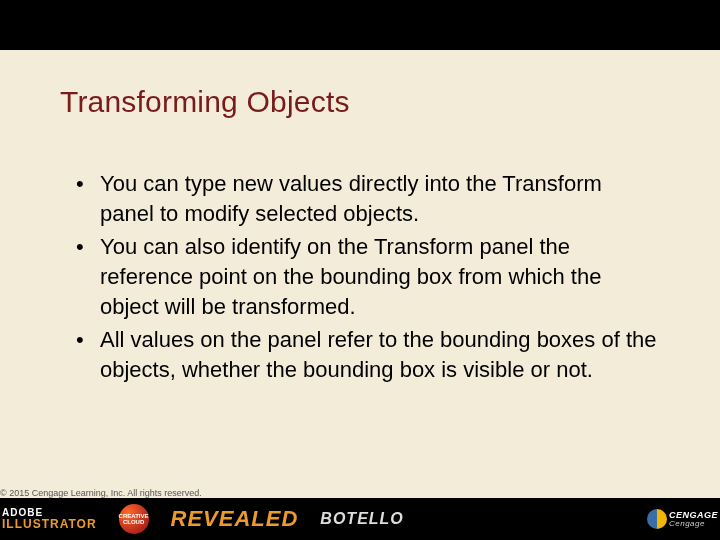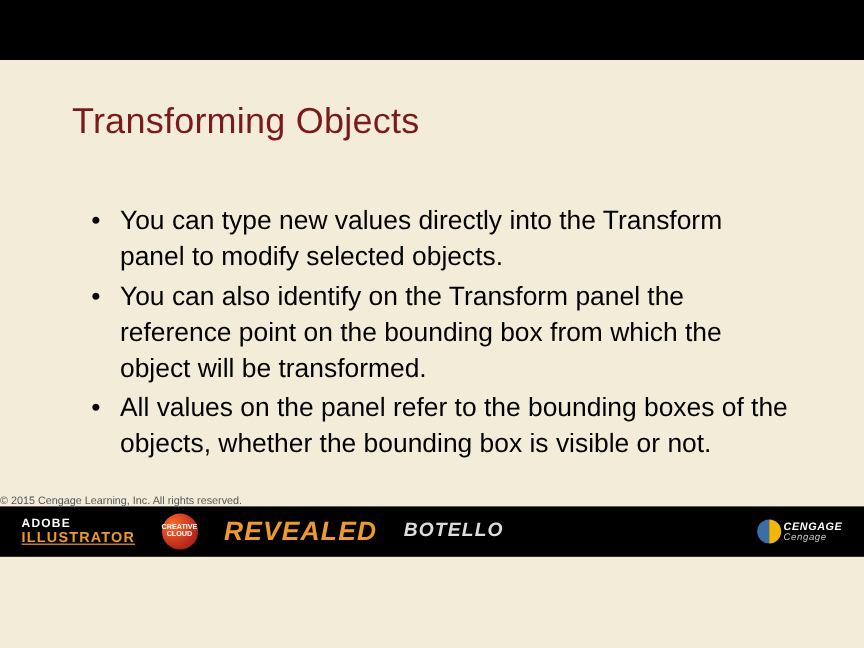--- a/index.html
+++ b/index.html
@@ -7,21 +7,21 @@
     padding: 0;
     width: 720px;
     height: 540px;
     font-family: Arial, Helvetica, sans-serif;
     background: #f2ecd9;
     overflow: hidden;
   }
   .slide {
     position: relative;
     width: 720px;
-    height: 464px;
+    height: 540px;
     box-sizing: border-box;
   }
   .topbar {
     width: 100%;
     height: 50px;
     background: #000;
   }
   .content {
     position: absolute;
     left: 60px;
@@ -66,42 +66,41 @@
   }
   .footer {
     position: absolute;
     left: 0;
     right: 0;
     bottom: 0;
     height: 42px;
     background: #000;
     display: flex;
     align-items: center;
-    padding: 0 18px;
+    padding: 0 2px;
     box-sizing: border-box;
     gap: 22px;
     color: #fff;
   }
   .brand-ai {
     display: flex;
     flex-direction: column;
     line-height: 1;
   }
   .brand-ai .l1 {
     font-size: 10px;
     font-weight: 700;
     color: #fff;
     letter-spacing: 1px;
   }
   .brand-ai .l2 {
     font-size: 12px;
     font-weight: 700;
     color: #ec9a2f;
     letter-spacing: 1px;
-    text-decoration: underline;
   }
   .cc-badge {
     width: 30px;
     height: 30px;
     border-radius: 50%;
     background: radial-gradient(circle at 30% 30%, #ff6a2b, #b3271a 70%);
     display: flex;
     flex-direction: column;
     align-items: center;
     justify-content: center;

